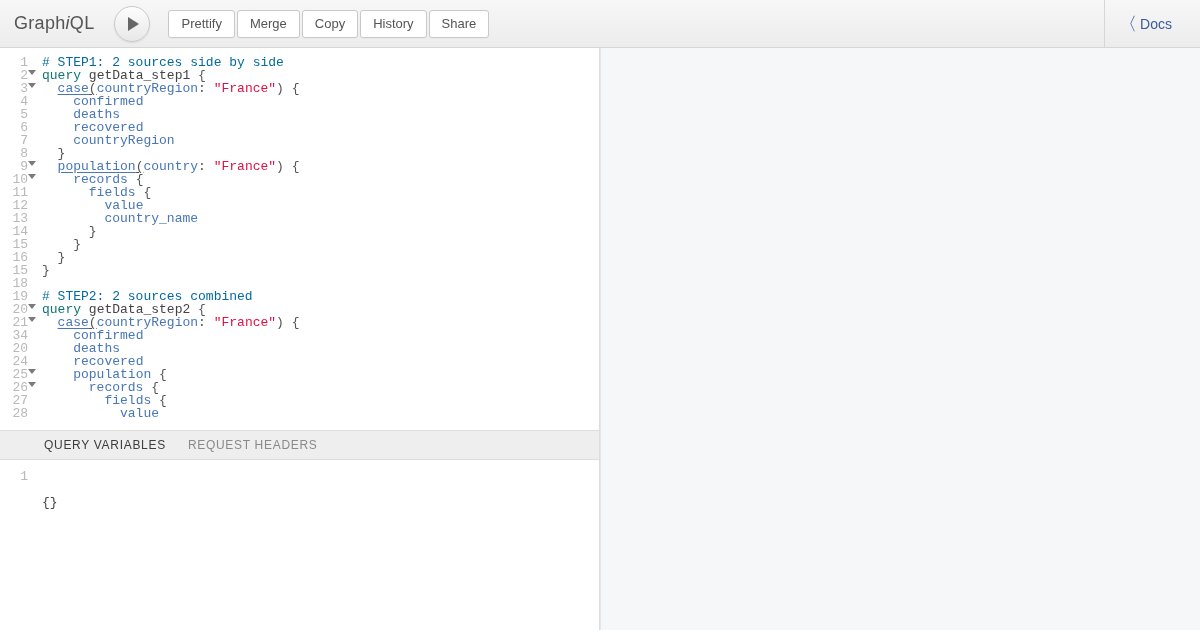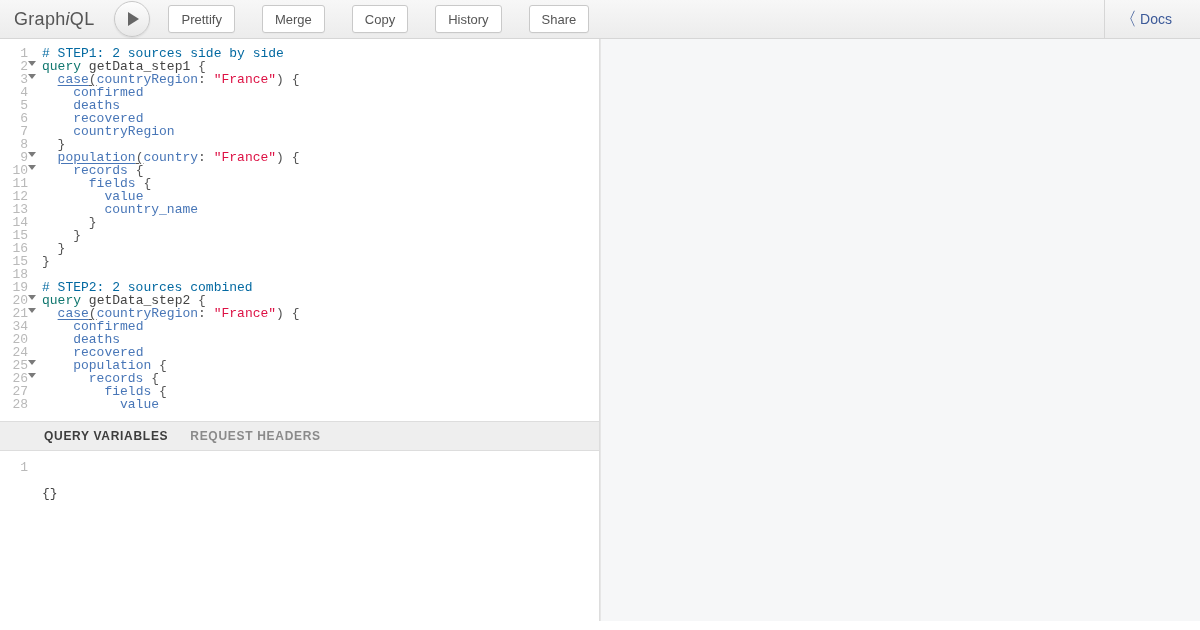--- a/index.html
+++ b/index.html
@@ -1,19 +1,19 @@
 <!DOCTYPE html>
 <html><head>
 <meta charset="utf-8">
 <style>
   * { box-sizing: border-box; margin: 0; padding: 0; }
   html, body { width: 1200px; height: 630px; overflow: hidden; font-family: Helvetica, Arial, sans-serif; }
   
   .toolbar {
-    height: 39px;
+    height: 48px;
     background: linear-gradient(#f7f7f7, #ececec);
     border-bottom: 1px solid #d6d6d6;
     display: flex;
     align-items: center;
     padding: 0 14px;
   }
   .logo {
     font-size: 18px;
     color: #555;
     margin-right: 20px;
@@ -33,21 +33,21 @@
   .play-triangle {
     width: 0; height: 0;
     border-left: 11px solid #666;
     border-top: 7px solid transparent;
     border-bottom: 7px solid transparent;
     margin-left: 3px;
   }
   .tb-btn {
     height: 28px;
     padding: 0 12px;
-    margin-right: 27px;
+    margin-right: 2px;
     background: #fff;
     border: 1px solid #c9c9c9;
     border-radius: 3px;
     font-size: 13px;
     color: #555;
     cursor: pointer;
     box-shadow: 0 1px 0 rgba(0,0,0,.02);
   }
   .toolbar-spacer { flex: 1; }
   .docs-divider {
@@ -142,21 +142,21 @@
     display: flex;
     align-items: center;
     padding-left: 44px;
     gap: 22px;
     font-size: 12px;
     letter-spacing: .7px;
   }
   .vars-tab {
     color: #8a8a8a;
     text-transform: uppercase;
-    font-weight: 700;
+    font-weight: 400;
     cursor: pointer;
   }
   .vars-tab.active { color: #3d3d3d; }
 
   .vars-editor {
     flex: 1;
     display: flex;
     font-family: Menlo, Consolas, "Courier New", monospace;
     font-size: 13px;
     line-height: 13px;

